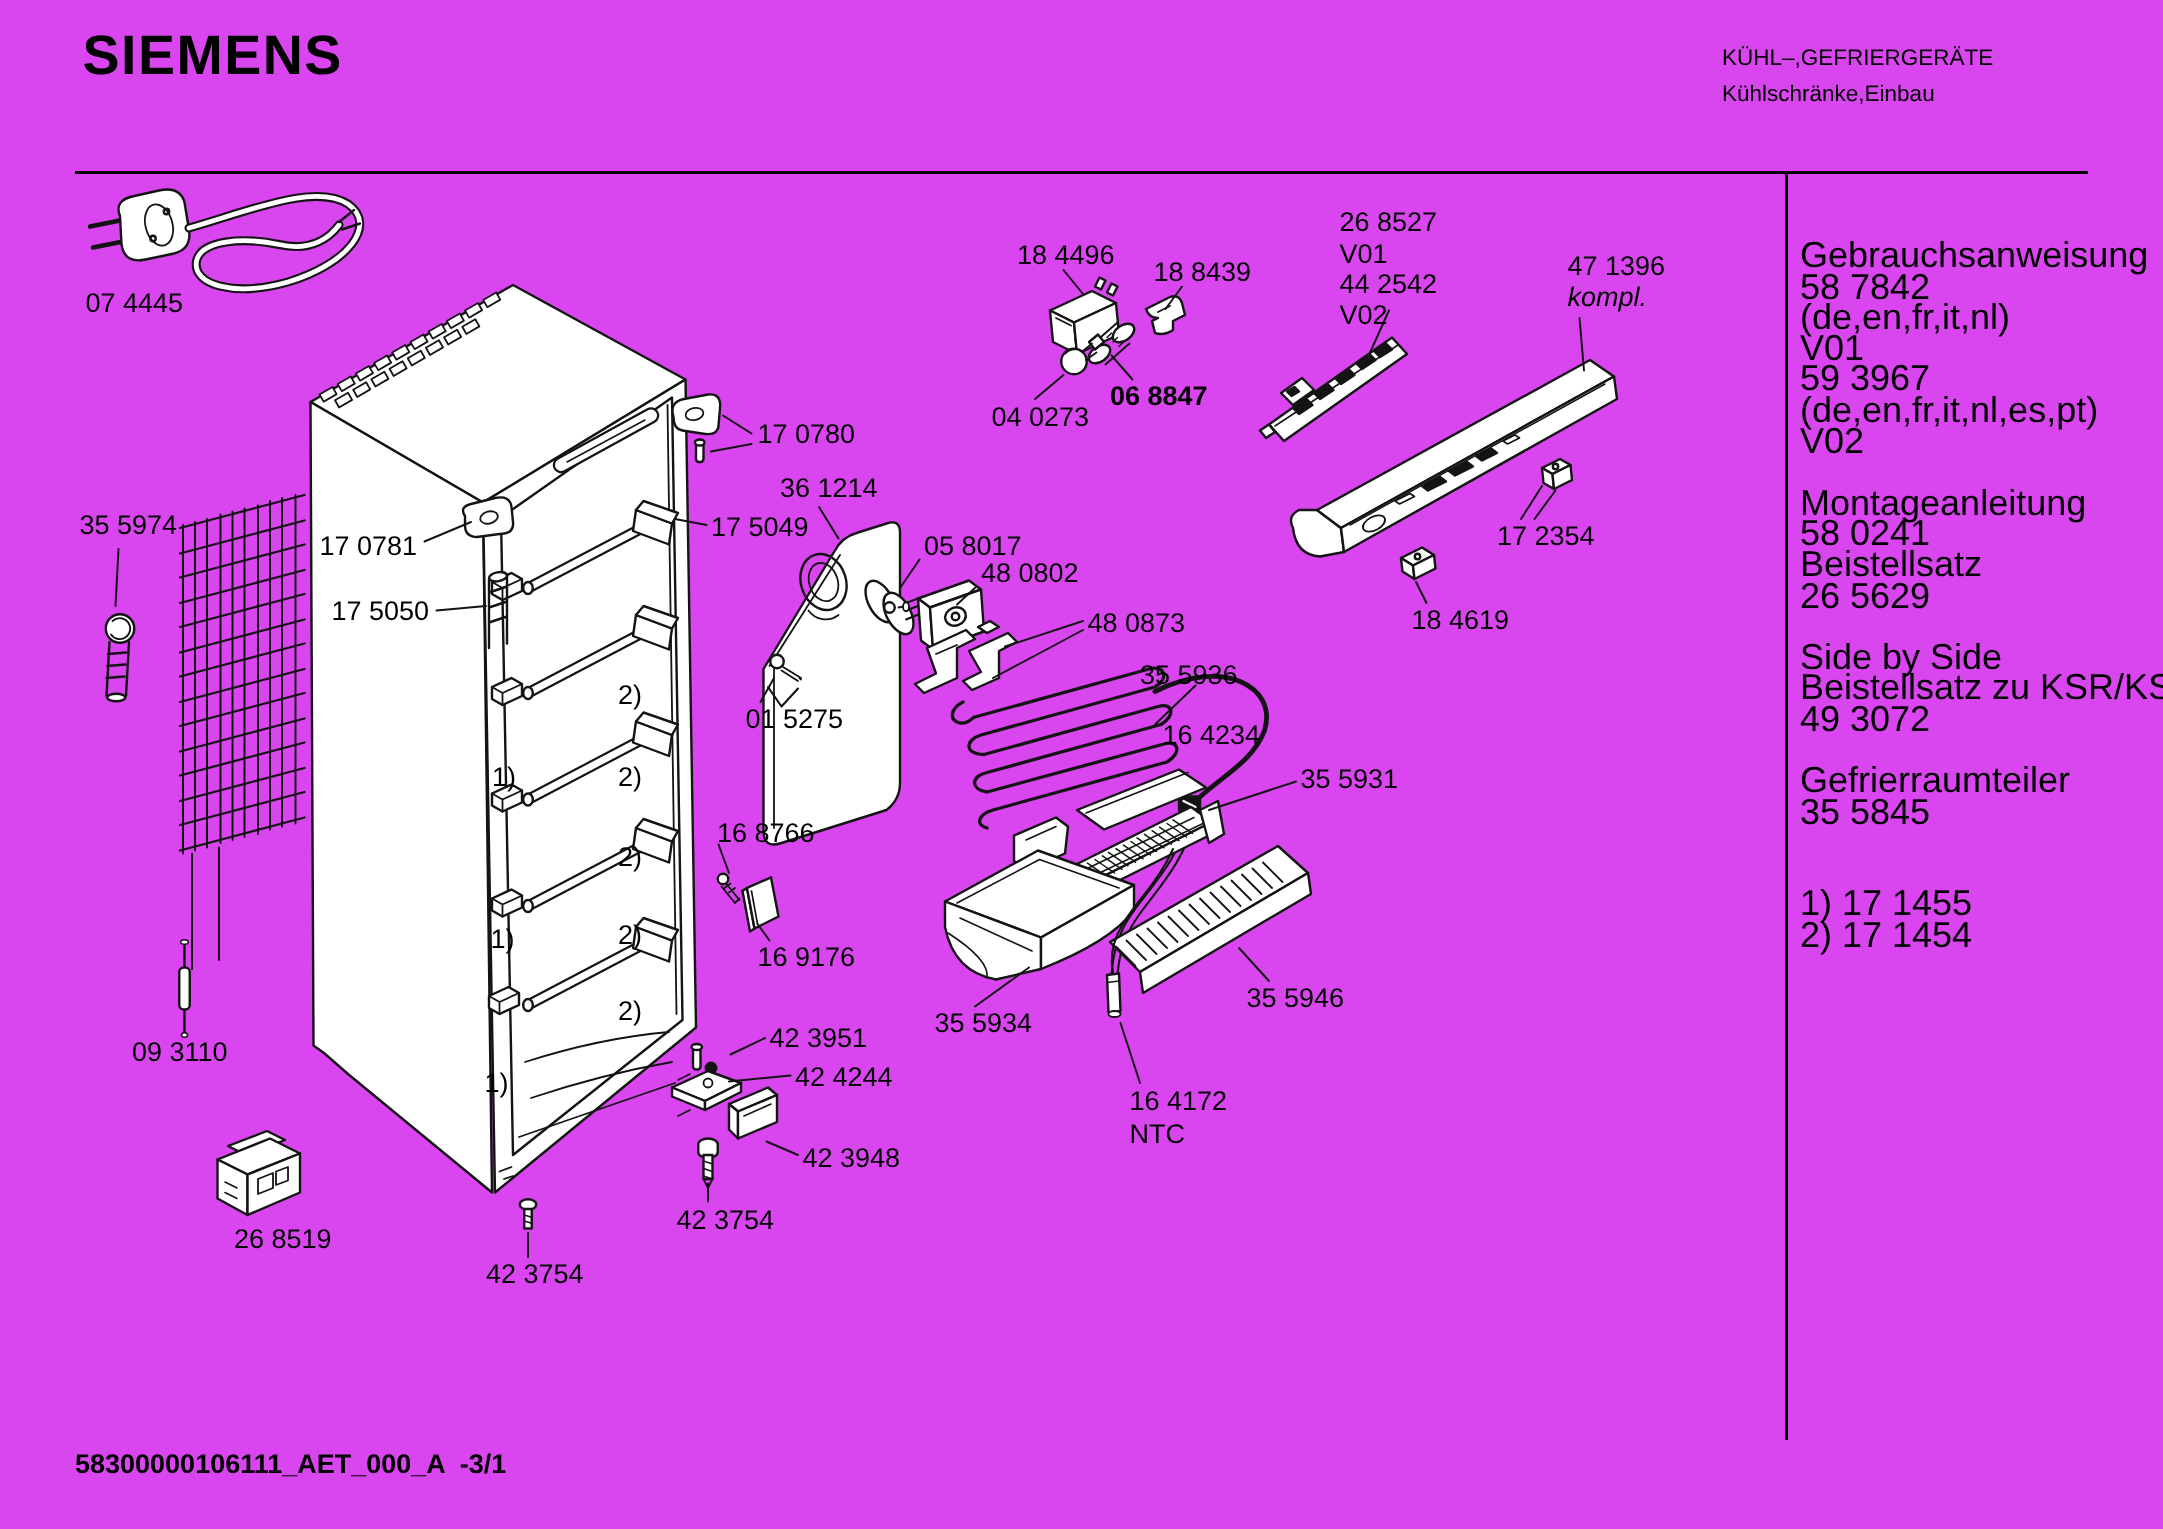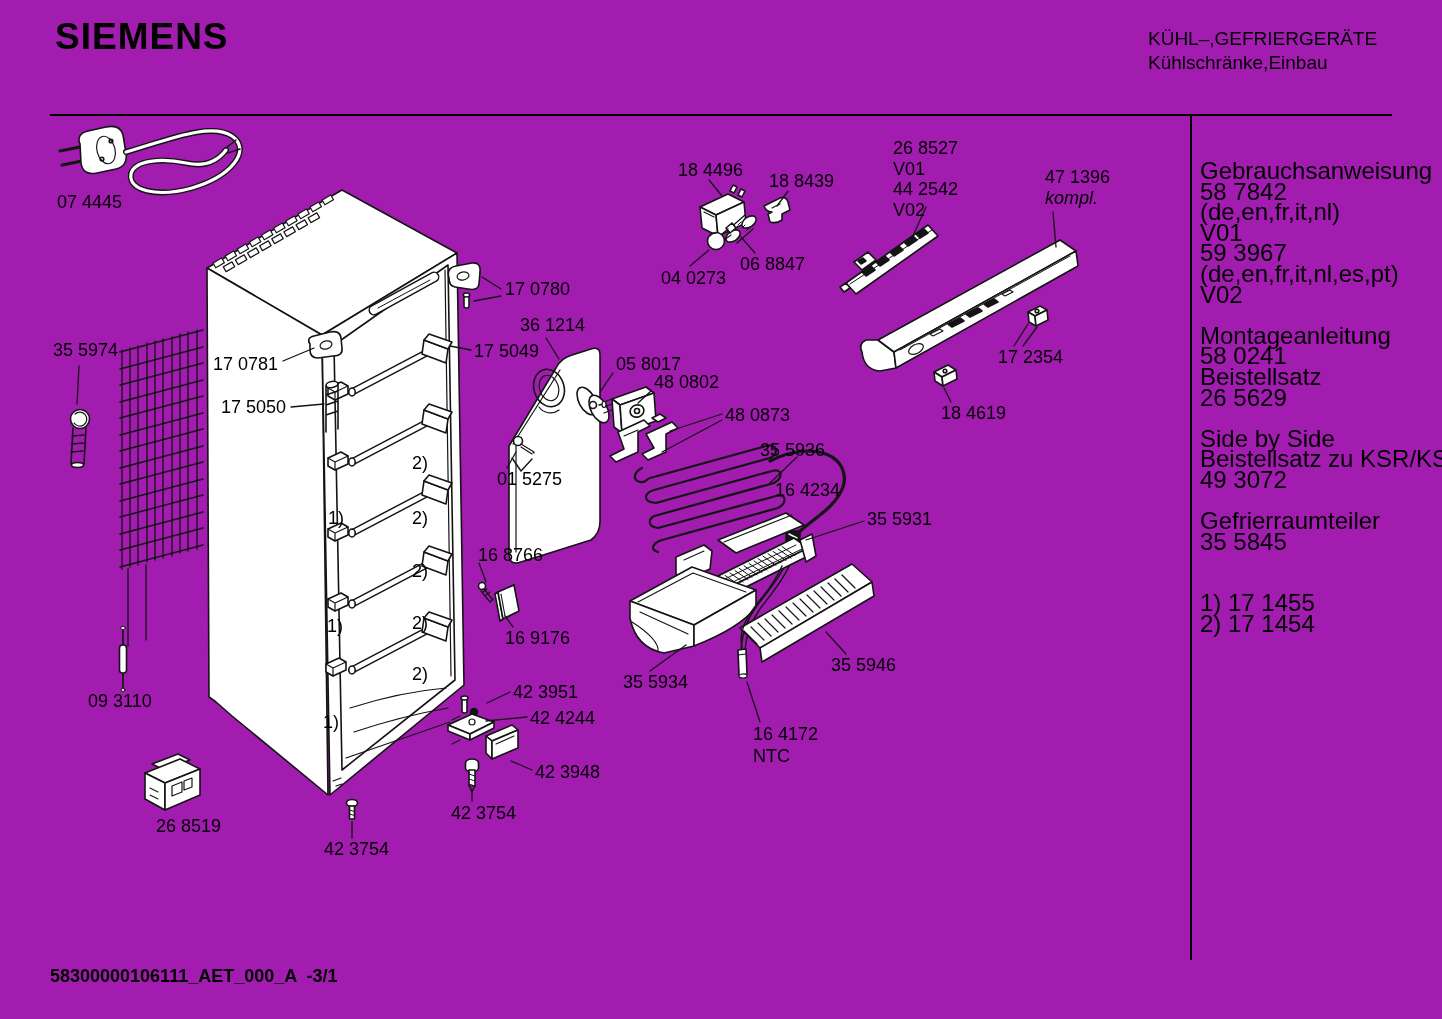--- a/index.html
+++ b/index.html
@@ -1,20 +1,20 @@
 <!DOCTYPE html>
 <html><head>
 <meta charset="utf-8">
 <style>
   html,body{margin:0;padding:0;background:#fff;}
-  .page{position:relative;width:1442px;height:1019px;background:#a21caf;overflow:hidden;
+  .page{position:relative;width:1442px;height:1019px;background:#d946ef;overflow:hidden;
         font-family:"Liberation Sans",sans-serif;color:#000;}
   .brand{position:absolute;left:55px;top:16px;font-size:37px;font-weight:bold;letter-spacing:1px;}
   .models{position:absolute;left:295px;top:27px;font-size:19px;line-height:24px;}
-  .cat{position:absolute;left:1148px;top:27px;font-size:19px;line-height:24px;}
+  .cat{position:absolute;left:1148px;top:27px;font-size:15px;line-height:24px;}
   .hrule{position:absolute;left:50px;top:114px;width:1342px;border-top:2px solid #000;height:0;}
   .vrule{position:absolute;left:1190px;top:115px;height:845px;width:0;border-left:2px solid #000;}
   .sidepanel{position:absolute;left:1200px;top:161px;font-size:24px;line-height:20.6px;}
   .sidepanel div{white-space:pre;}
   .footer{position:absolute;left:50px;top:966px;font-size:18px;white-space:pre;font-weight:bold;}
   .labels{position:absolute;left:0;top:0;width:100%;height:100%;}
   .labels .plabel{position:absolute;font-size:18px;white-space:pre;}
   svg.art{position:absolute;left:0;top:0;}
 </style>
 </head>
@@ -466,21 +466,21 @@
       <span class="plabel" style="left: 497px; top: 469px;">01 5275</span>
       <span class="plabel" style="left: 464px; top: 545px; margin-left: 14px;">16 8766</span>
       <span class="plabel" style="left: 505px; top: 628px;">16 9176</span>
       <span class="plabel" style="left: 513px; top: 682px;">42 3951</span>
       <span class="plabel" style="left: 530px; top: 708px;">42 4244</span>
       <span class="plabel" style="left: 535px; top: 762px;">42 3948</span>
       <span class="plabel" style="left: 451px; top: 803px;">42 3754</span>
       <span class="plabel" style="left: 678px; top: 160px;">18 4496</span>
       <span class="plabel" style="left: 769px; top: 171px;">18 8439</span>
       <span class="plabel" style="left: 661px; top: 268px;">04 0273</span>
-      <span class="plabel" style="left: 740px; top: 254px;">06 8847</span>
+      <span class="plabel" style="left: 740px; top: 254px; font-weight: bold;">06 8847</span>
       <span class="plabel" style="left: 893px; top: 138px;">26 8527</span>
       <span class="plabel" style="left: 893px; top: 159px;">V01</span>
       <span class="plabel" style="left: 893px; top: 179px;">44 2542</span>
       <span class="plabel" style="left: 893px; top: 200px;">V02</span>
       <span class="plabel" style="left: 1045px; top: 167px;">47 1396</span>
       <span class="plabel" style="left: 1045px; top: 188px; font-style: italic;">kompl.</span>
       <span class="plabel" style="left: 998px; top: 347px;">17 2354</span>
       <span class="plabel" style="left: 941px; top: 403px;">18 4619</span>
       <span class="plabel" style="left: 760px; top: 440px;">35 5936</span>
       <span class="plabel" style="left: 775px; top: 480px;">16 4234</span>

